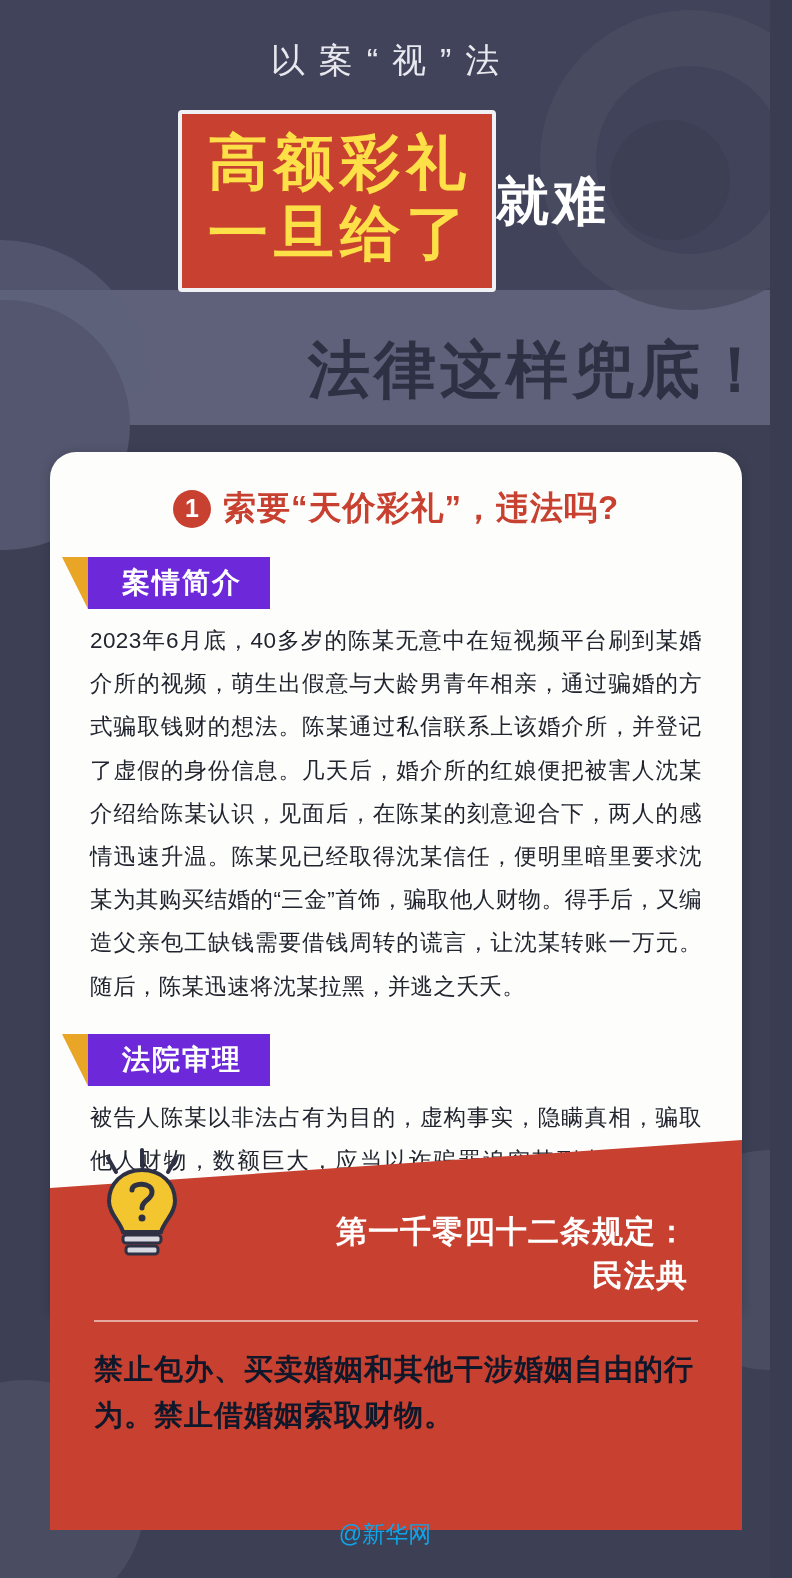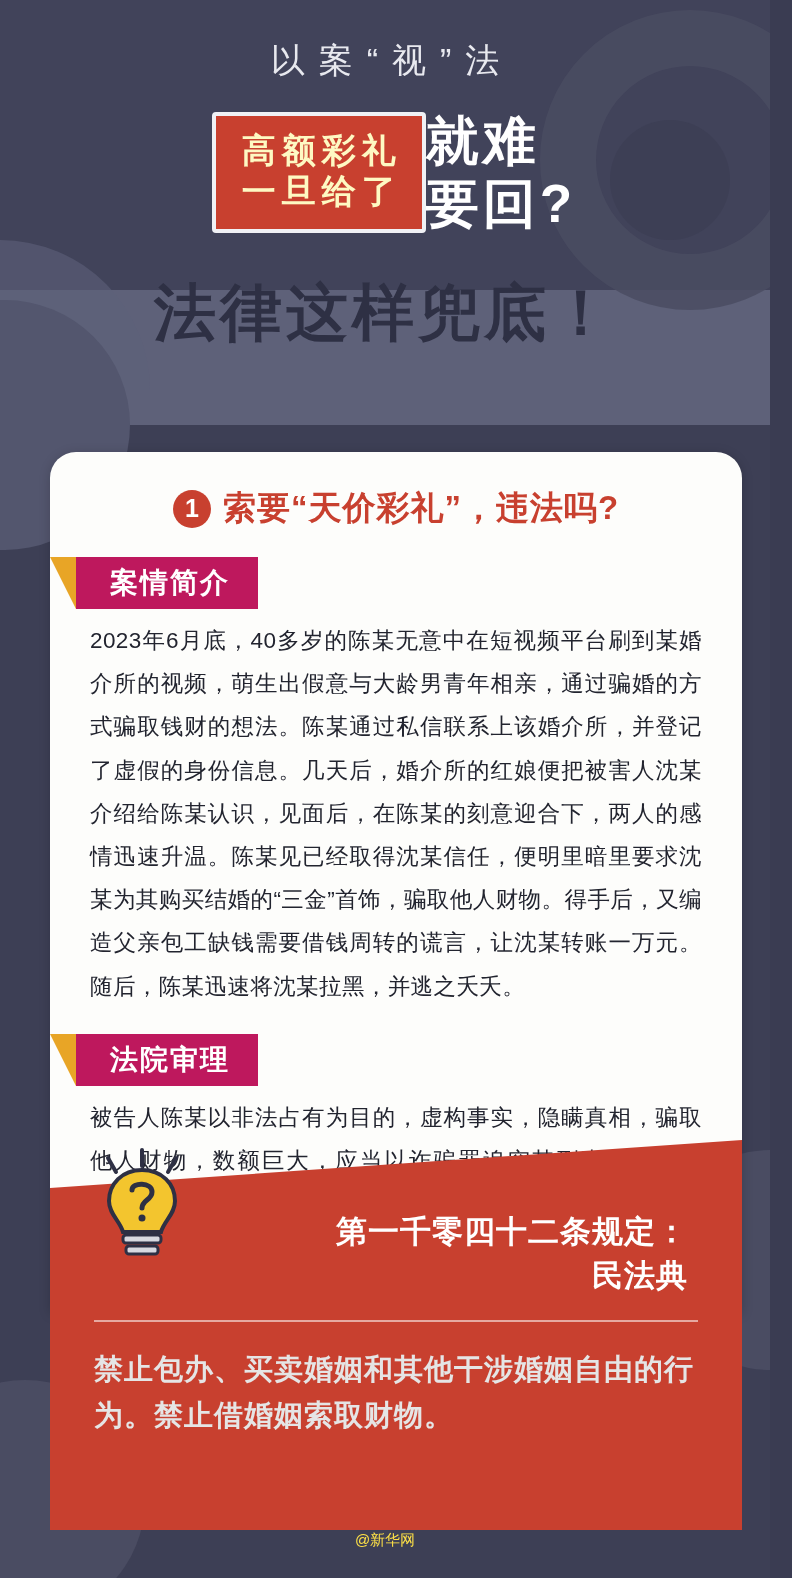--- a/index.html
+++ b/index.html
@@ -83,38 +83,38 @@
     margin-top: 26px;
     padding-left: 18px;
   }
   .title-box {
     background: #c8402f;
     padding: 14px 20px 18px 20px;
     border: 4px solid #f0f1f5;
     border-radius: 4px;
   }
   .title-box .line {
-    color: #fef9c3;
-    font-size: 34px;
+    color: #fde047;
+    font-size: 60px;
     font-weight: 900;
     letter-spacing: 6px;
     line-height: 1.18;
     text-indent: 6px;
   }
   .title-right {
     color: #ffffff;
     font-size: 53px;
     font-weight: 900;
     line-height: 1.18;
     letter-spacing: 4px;
   }
   .subtitle {
     position: relative;
     z-index: 3;
-    text-align: center;
+    text-align: right;
     margin-top: 36px;
     color: #2e3044;
     font-size: 62px;
     font-weight: 900;
     letter-spacing: 4px;
   }
 
   
   .card {
     position: absolute;
@@ -146,24 +146,24 @@
     color: #c8402f;
     font-size: 33px;
     font-weight: 900;
     letter-spacing: 1px;
   }
 
   
   .ribbon-wrap { position: relative; margin: 26px 0 10px 0; height: 52px; }
   .ribbon {
     position: absolute;
-    left: 26px;
+    left: 38px;
     top: 0;
     height: 52px;
-    background: #be185d;
+    background: #6d28d9;
     display: flex; align-items: center;
     padding: 0 28px 0 34px;
     color: #ffffff;
     font-size: 28px;
     font-weight: 900;
     letter-spacing: 2px;
   }
   .ribbon::before {
     content: "";
     position: absolute;
@@ -208,42 +208,42 @@
     line-height: 1.42;
     letter-spacing: 1px;
     padding-right: 10px;
   }
   .law-divider {
     margin: 22px 0 24px 0;
     height: 2px;
     background: rgba(255,255,255,.55);
   }
   .law-body {
-    color: #e5e5e5;
+    color: #0f172a;
     font-size: 29px;
     font-weight: 900;
     line-height: 1.6;
     letter-spacing: 1px;
   }
 
   
   .bulb {
     position: absolute;
     left: 96px; top: 1148px;
     width: 92px; height: 120px;
     z-index: 6;
   }
 
   .footer {
     position: absolute;
     left: 0; bottom: 28px;
     width: 100%;
     text-align: center;
-    color: #fde047;
-    font-size: 15px;
+    color: #0ea5e9;
+    font-size: 23px;
     z-index: 6;
   }
 </style>
 </head>
 <body>
 
 <div class="poster">
 
   <div class="band-top"></div>
   <div class="band-mid"></div>
@@ -256,21 +256,20 @@
 
   <div class="header">
     <div class="kicker">以案“视”法</div>
     <div class="title-row">
       <div class="title-box">
         <div class="line">高额彩礼</div>
         <div class="line">一旦给了</div>
       </div>
       <div class="title-right">
         <div>就难</div>
-        <div>要回?</div>
       </div>
     </div>
     <div class="subtitle">法律这样兜底！</div>
   </div>
 
   <div class="card">
     <div class="q-head">
       <div class="q-num">1</div>
       <div class="q-text">索要“天价彩礼”，违法吗?</div>
     </div>

